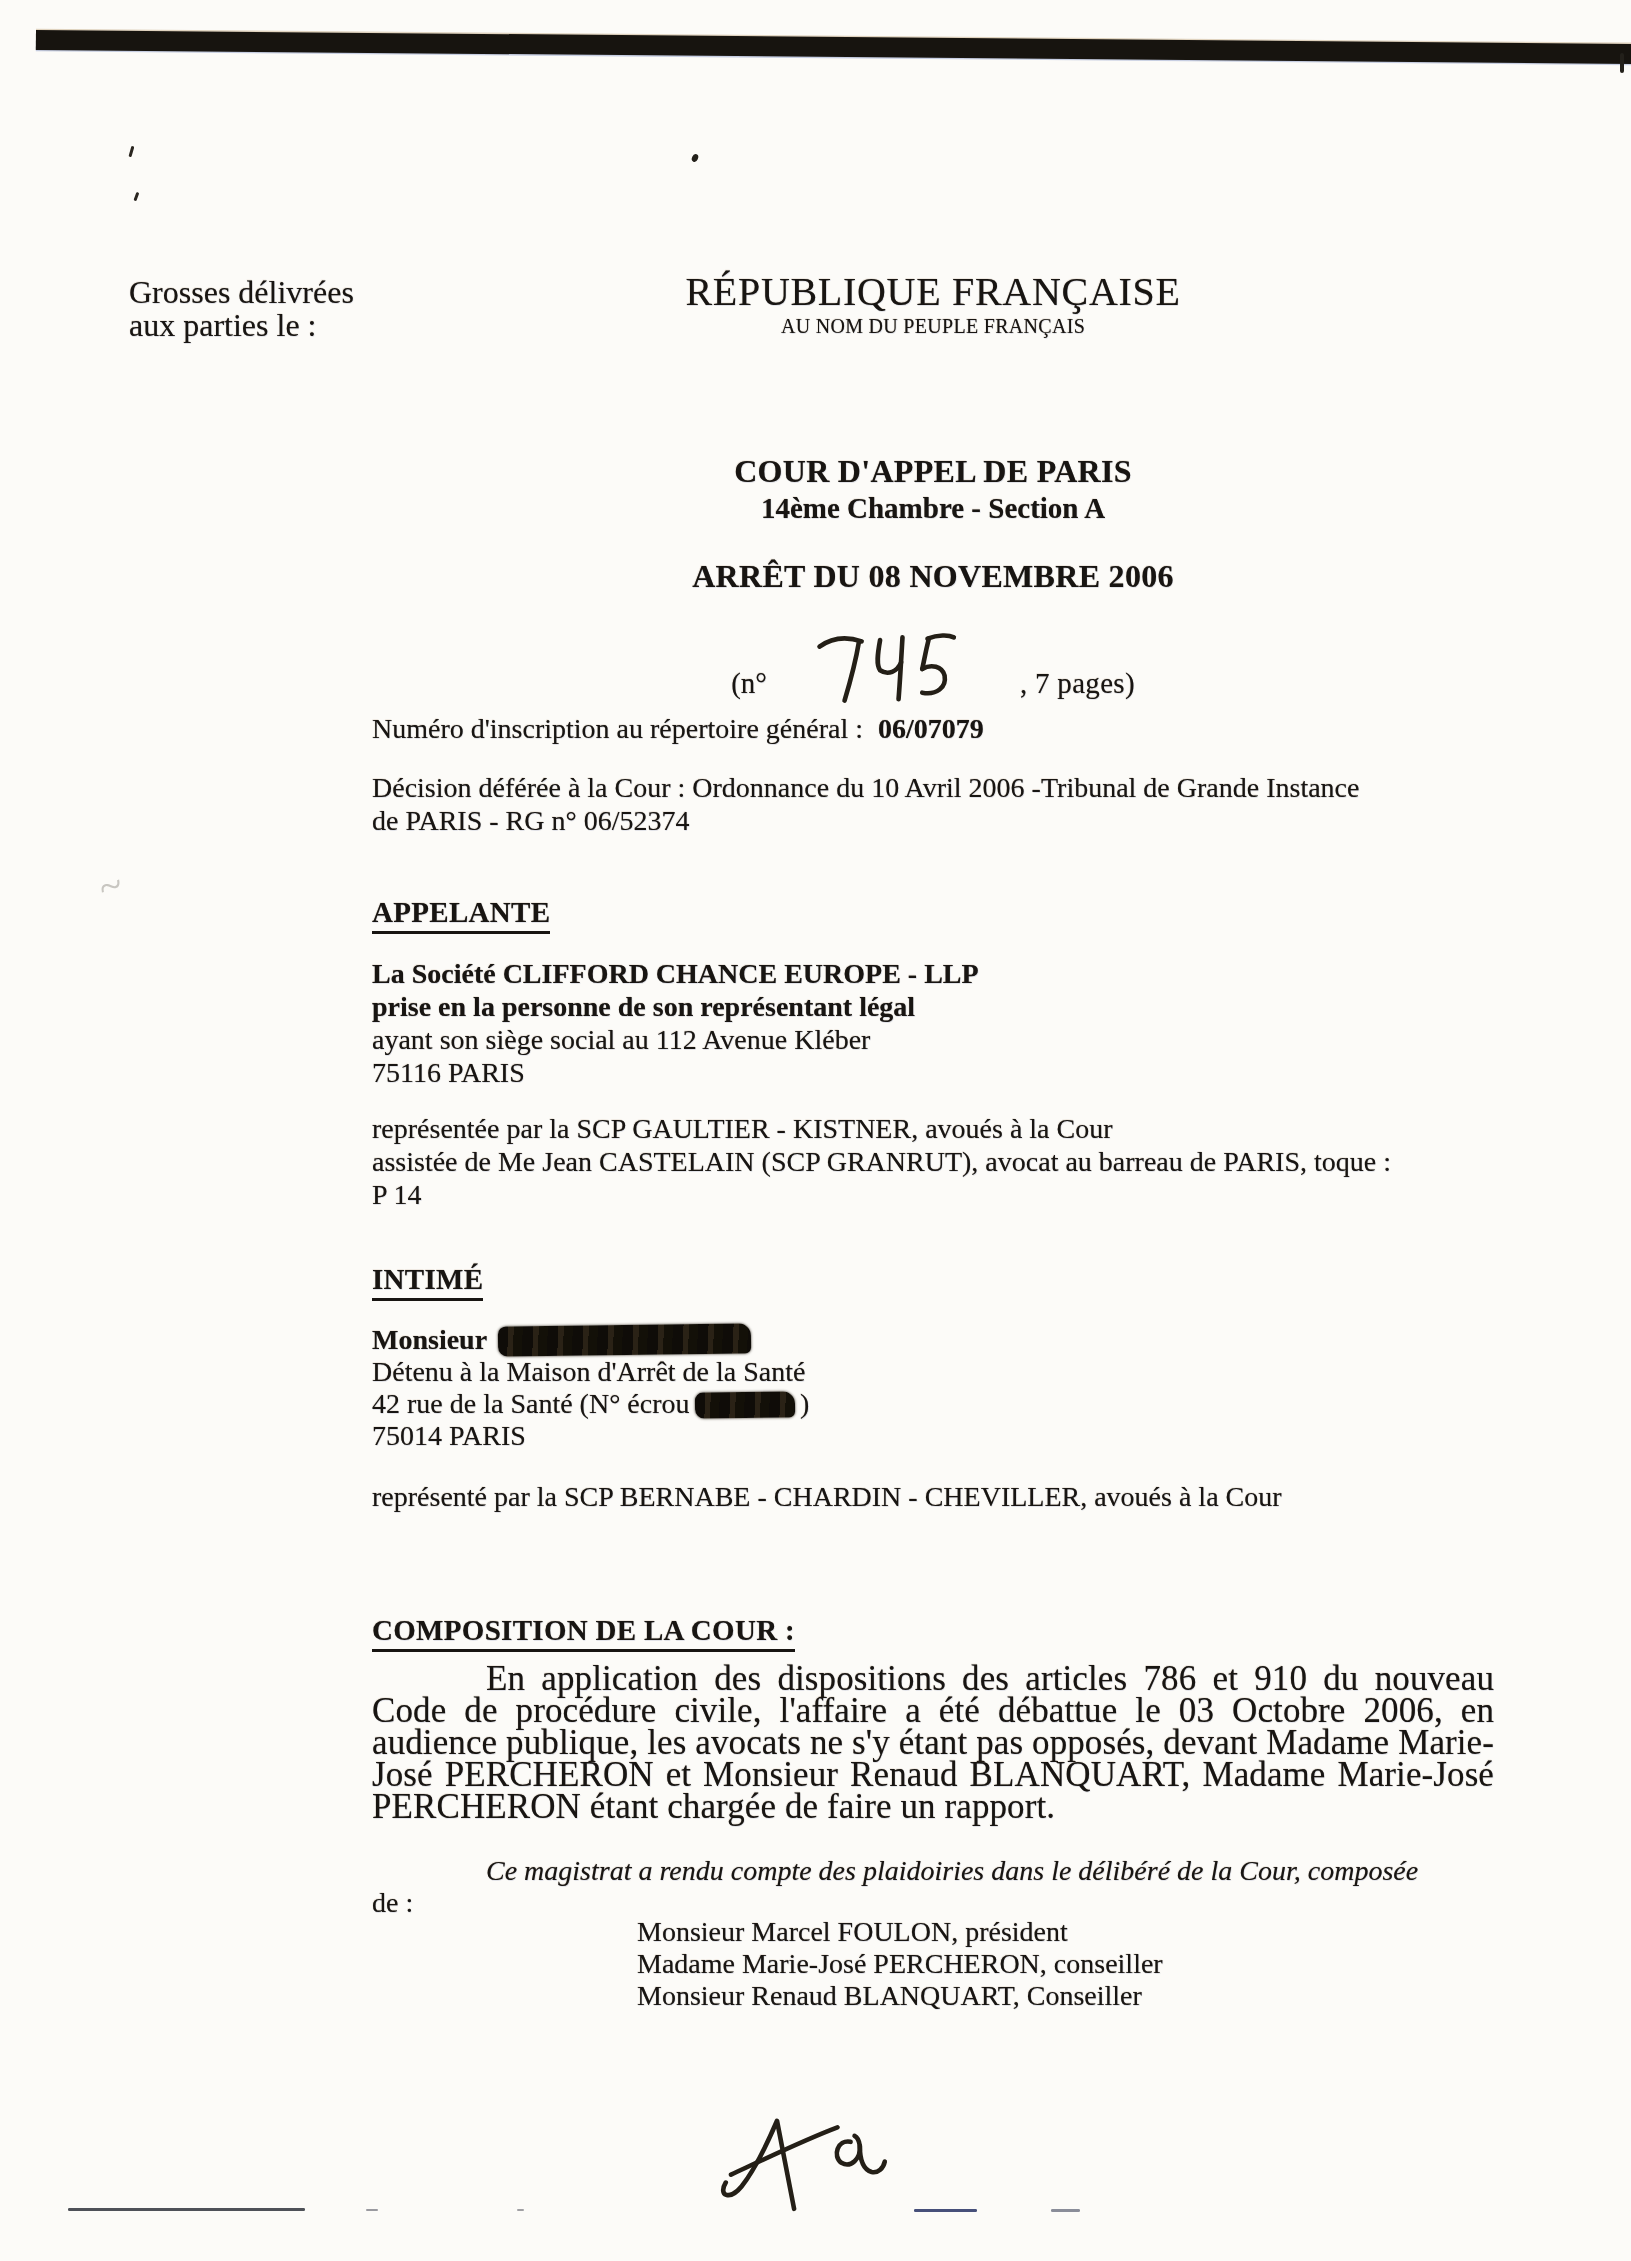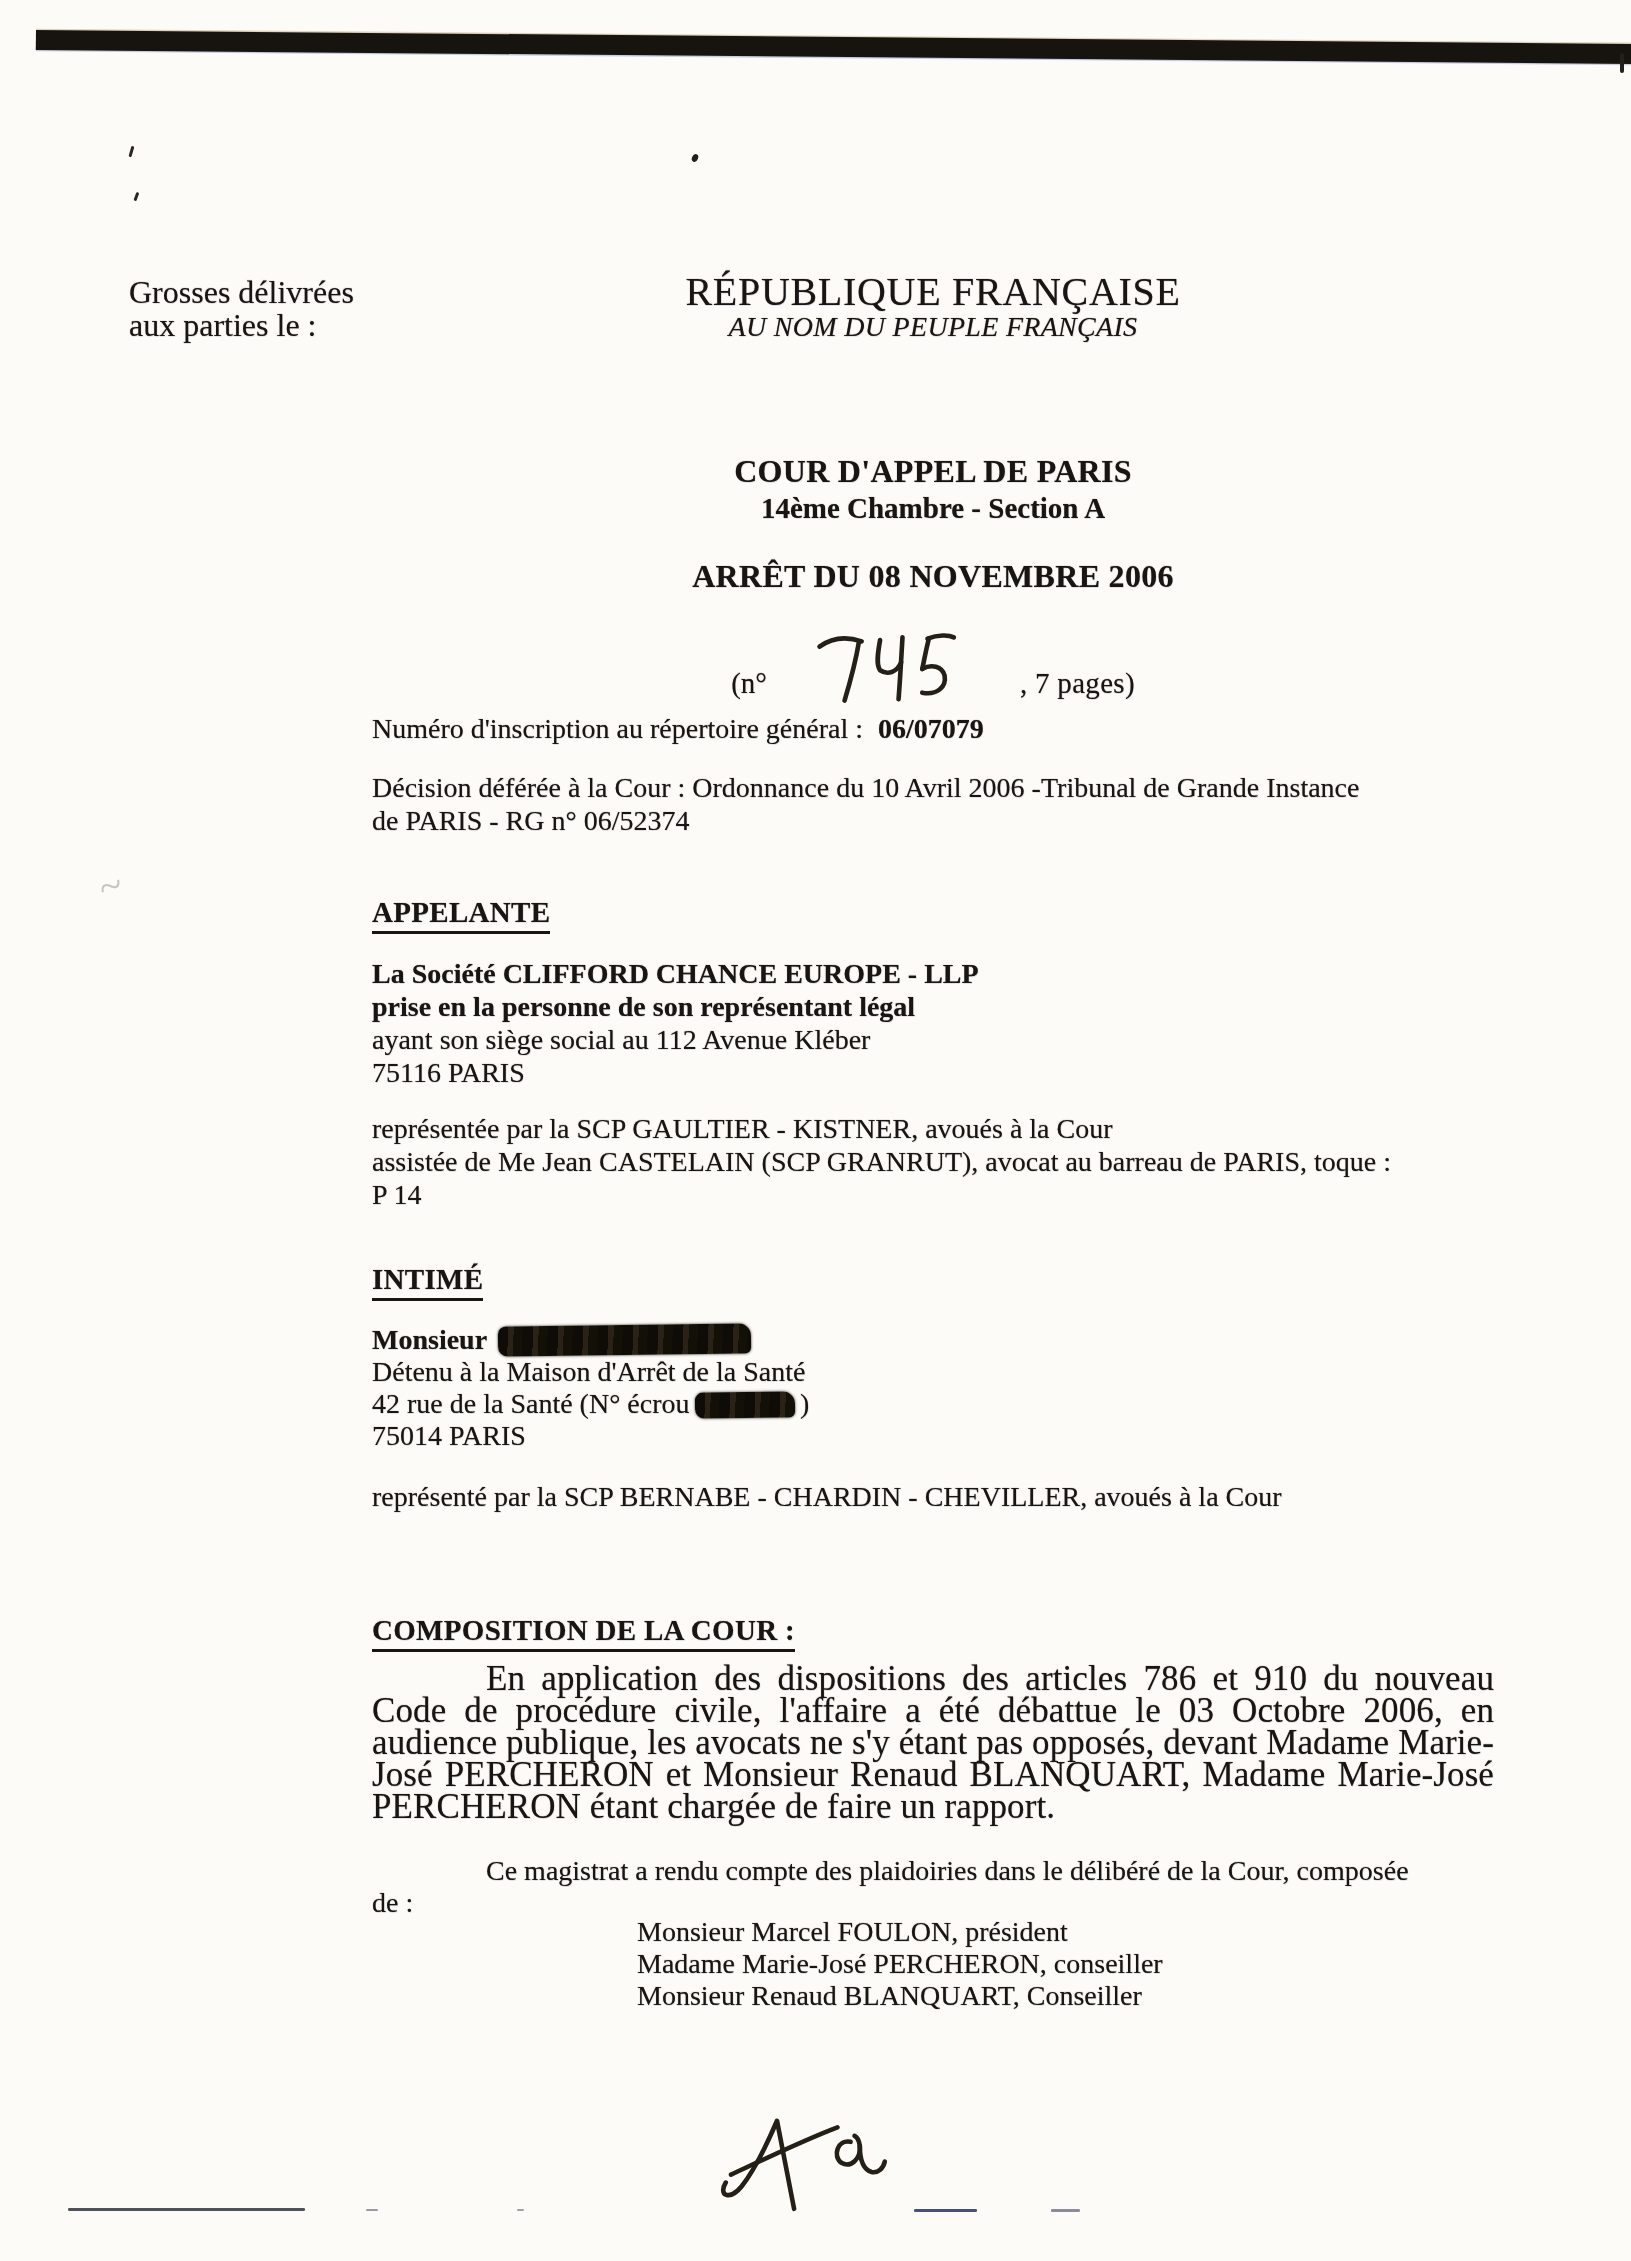--- a/index.html
+++ b/index.html
@@ -21,38 +21,38 @@
     left:36px;top:30px;width:1605px;height:20.4px;
     background:#17140f;
     transform:rotate(0.5deg);transform-origin:left top;
     box-shadow:0 1.3px 0 rgba(40,70,160,0.25), 0 -1.3px 0 rgba(140,90,20,0.25);
   }
   .speck{background:#23201a;border-radius:50%;}
   .tick{width:2.6px;height:10.5px;background:#2a2620;border-radius:1.3px;}
   .corner-note{left:129px;top:276px;font-size:32px;line-height:33px;}
   .center-col{left:372px;width:1122px;text-align:center;}
   .rep-line1{font-size:40px;line-height:36px;letter-spacing:0.7px;}
-  .rep-line2{font-size:28px;line-height:33px;letter-spacing:0.3px;font-style:italic;}
+  .rep-line2{font-size:20px;line-height:33px;letter-spacing:0.3px;}
   .court-line1{font-size:32px;line-height:37px;font-weight:bold;letter-spacing:0.3px;}
   .court-line2{font-size:29px;line-height:36px;font-weight:bold;}
   .arret{font-size:32px;line-height:37px;font-weight:bold;letter-spacing:0.3px;}
   .numline{font-size:29px;line-height:36px;}
   .numline .hand-num-svg{vertical-align:-17px;margin:0 53px 0 42px;}
   .numline .pages-suffix{letter-spacing:0.3px;margin-top:44px;}
   .body-text{font-size:28px;line-height:33px;}
   .bold{font-weight:bold;}
   .sec-head{
     font-size:29px;line-height:34px;font-weight:bold;letter-spacing:0.3px;
     display:inline-block;border-bottom:3.3px solid #181512;padding-bottom:2px;
   }
   .just{
     width:1122px;text-align:justify;text-indent:114px;
     font-size:35px;line-height:32px;letter-spacing:0.1px;
   }
-  .indent1{text-indent:114px;}
+  .indent1{text-indent:114px;font-style:italic;}
   .redact{
     display:inline-block;
     background:repeating-linear-gradient(93deg,#0f0c08 0 10.5px,#2a2216 10.5px 16px,#131008 16px 25px);
     border-radius:8px 12px 6px 9.2px;
     transform:rotate(-0.7deg);
     box-shadow:0 0 2.6px rgba(25,18,8,0.9);
   }
   .redact-name{width:253px;height:30px;vertical-align:-6px;margin-left:10.5px;}
   .redact-ecrou{width:100px;height:26px;vertical-align:-5.3px;margin:0 5.3px;}
   .greffier-label{font-weight:bold;border-bottom:3.3px solid #181512;padding-bottom:1.3px;}

